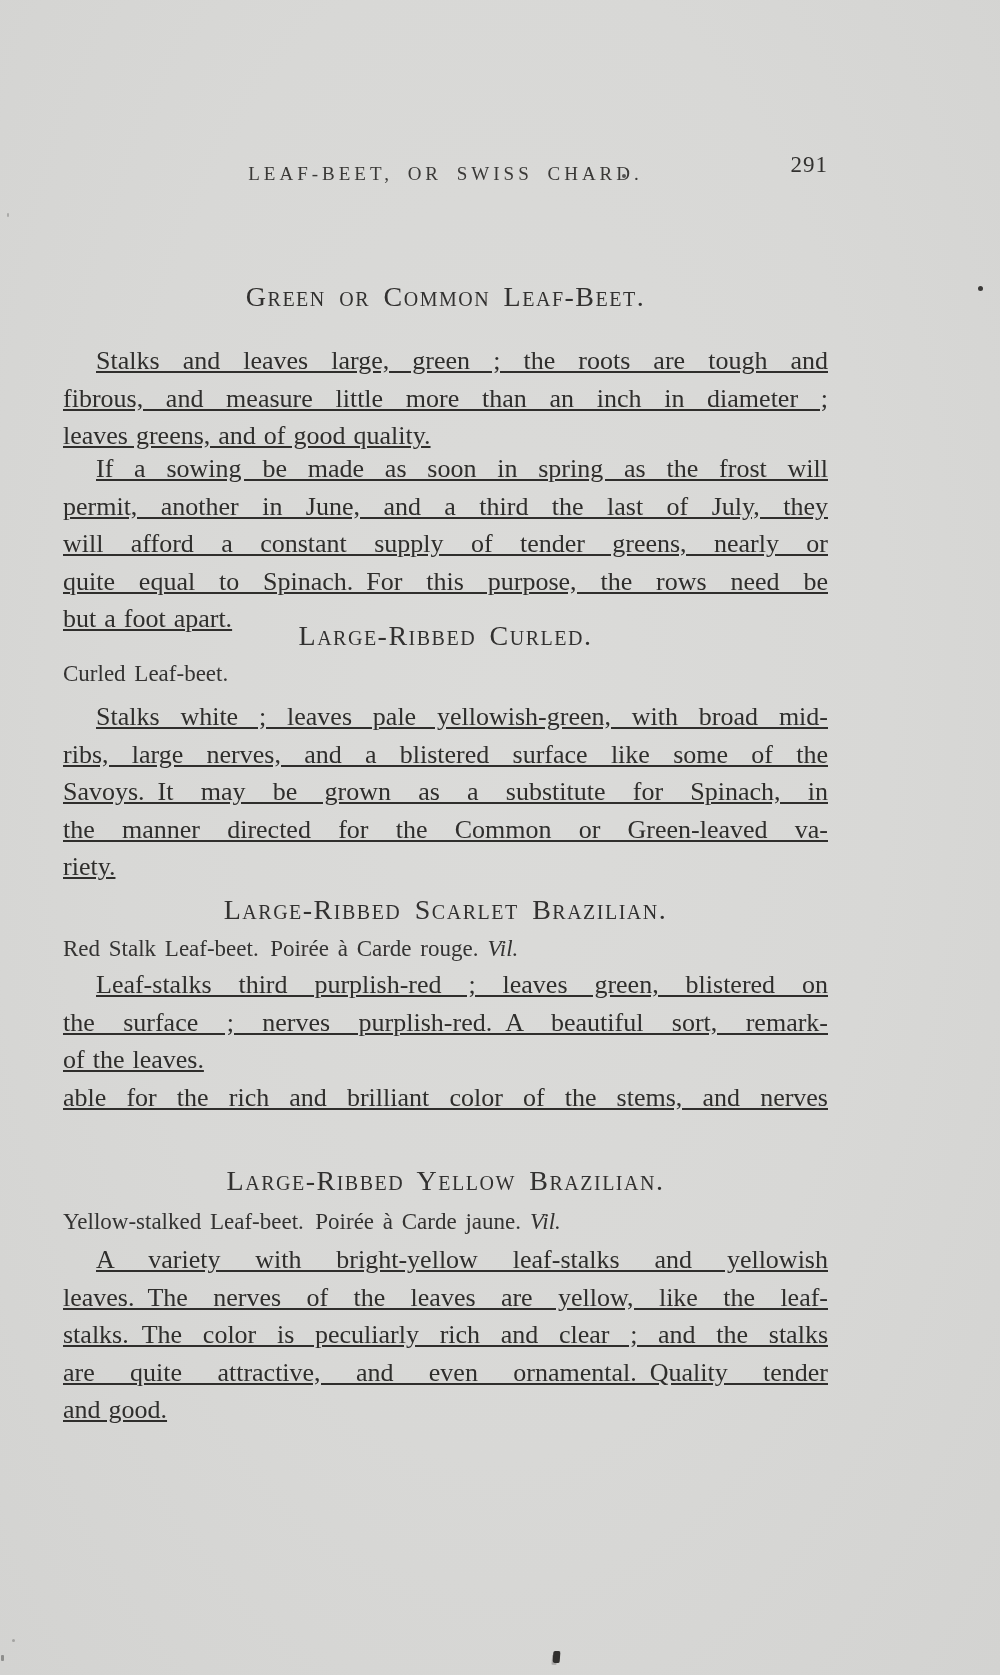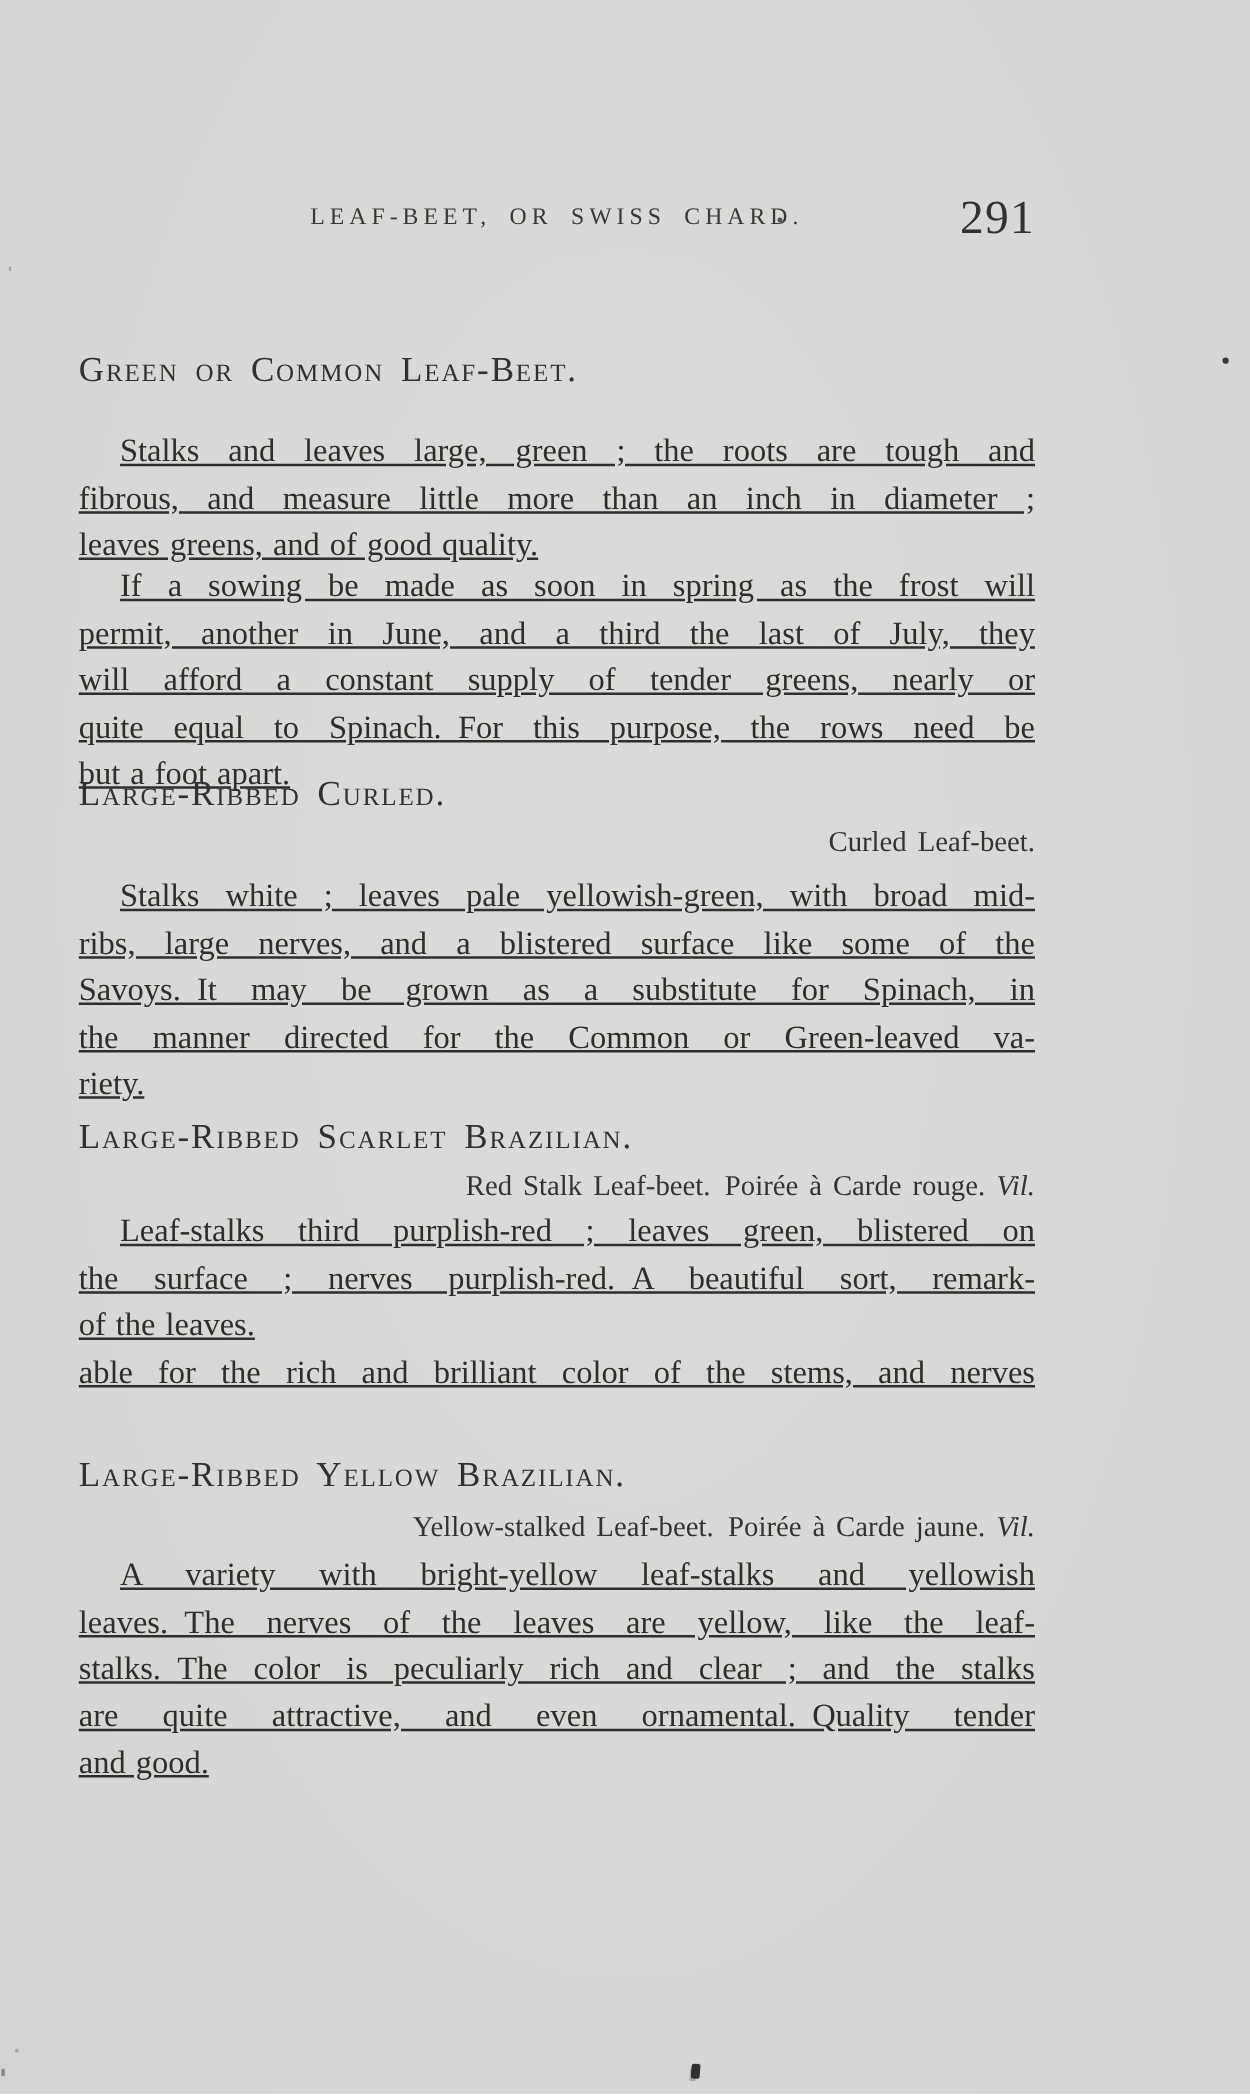--- a/index.html
+++ b/index.html
@@ -12,29 +12,29 @@
   }
   .column{position:absolute;left:63px;top:0;width:765px;height:100%;}
   .abs{position:absolute;left:0;width:100%;}
 
   .running-header{
     top:163px;text-align:center;font-size:19px;letter-spacing:4px;
     color:#3a3937;word-spacing:6px;
   }
   .page-number{
     position:absolute;top:152px;right:0;left:auto;width:auto;
-    font-size:38px;color:#333230;letter-spacing:1px;
+    font-size:23px;color:#333230;letter-spacing:1px;
   }
 
   .sec-heading{
-    font-variant:small-caps;font-size:28px;
+    text-align:center;font-variant:small-caps;font-size:28px;
     letter-spacing:1.5px;word-spacing:5px;color:#323130;
   }
   .sec-subheading{
-    text-align:right;font-size:23px;color:#343332;word-spacing:3px;
+    text-align:left;font-size:23px;color:#343332;word-spacing:3px;
   }
   .sec-subheading i{margin-left:9px;}
 
   .para{font-size:26px;line-height:37.6px;color:#2f2e2c;word-spacing:1.5px;}
   .pline{text-align:justify;text-align-last:justify;text-decoration:underline;}
   .pline.first{text-indent:33px;}
   .pline.last{text-align-last:left;}
 
   
   #hdr-title   {top:163px;}

